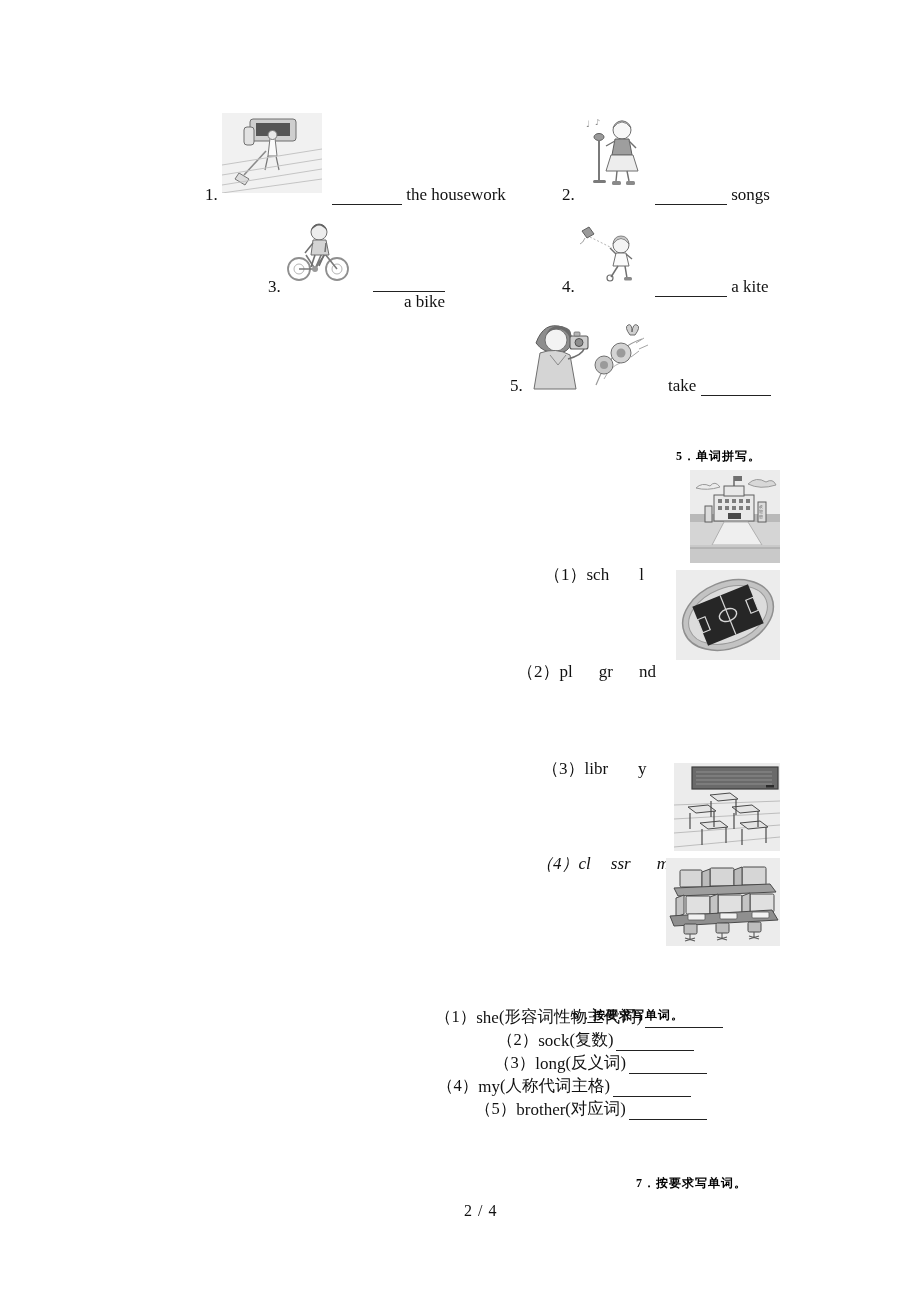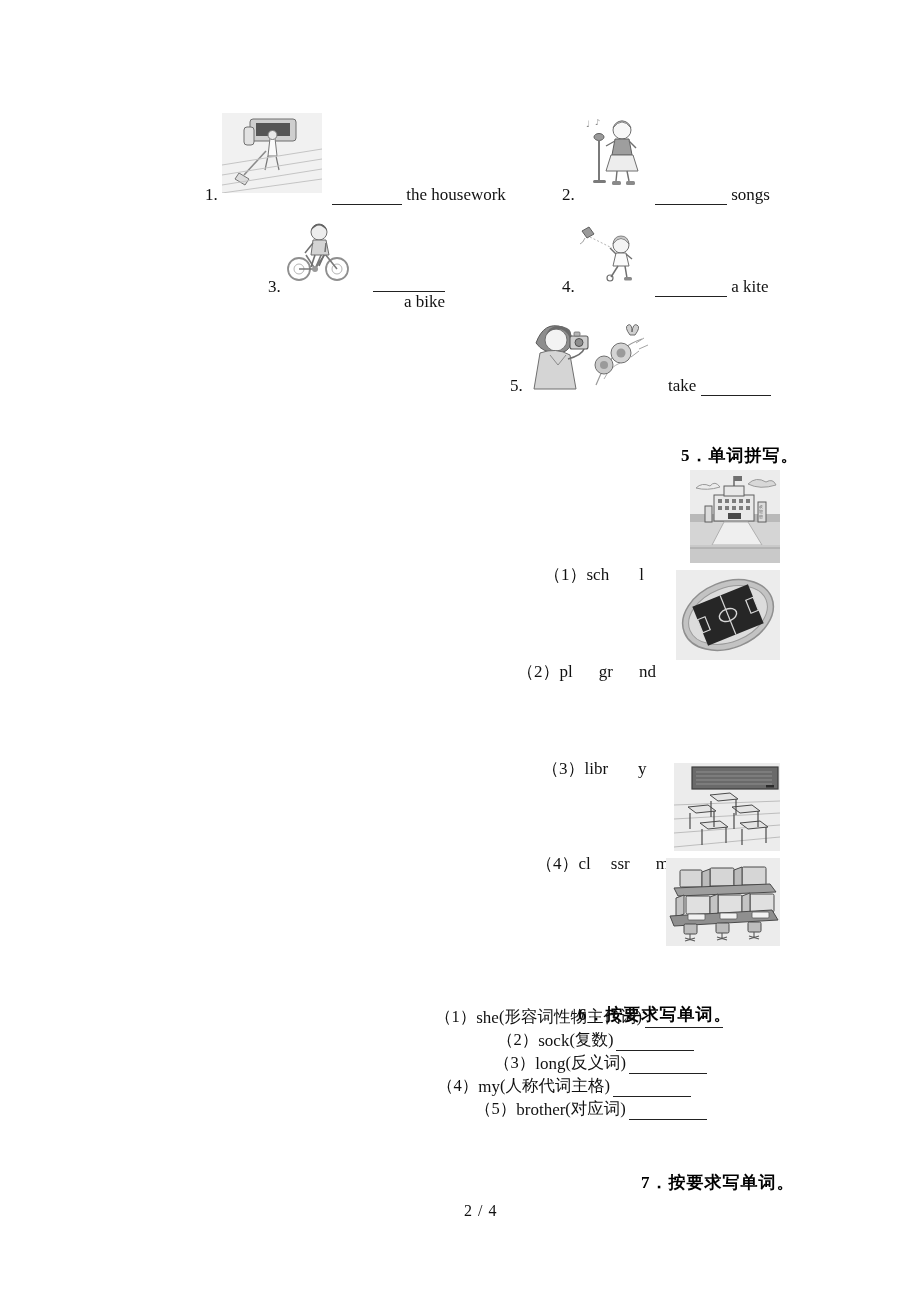--- a/index.html
+++ b/index.html
@@ -35,21 +35,21 @@
     color: #111;
   }
   .num {
     font-family: "Liberation Serif", "DejaVu Serif", serif;
     font-size: 17px;
     line-height: 20px;
     color: #111;
   }
   .cn-head {
     font-family: "Liberation Serif", "DejaVu Serif", serif;
-    font-size: 17px;
+    font-size: 12px;
     font-weight: bold;
     letter-spacing: 1px;
     line-height: 22px;
     color: #000;
     white-space: pre;
   }
   .cn {
     font-family: "Liberation Serif", "DejaVu Serif", serif;
     font-size: 16.5px;
     line-height: 22px;
@@ -366,21 +366,21 @@
           <line x1="40" y1="48" x2="40" y2="64"></line>
         <line x1="60" y1="50" x2="60" y2="66"></line>
           <line x1="84" y1="48" x2="84" y2="64"></line>
         <line x1="28" y1="66" x2="28" y2="82"></line>
           <line x1="52" y1="64" x2="52" y2="80"></line>
         <line x1="68" y1="66" x2="68" y2="82"></line>
           <line x1="92" y1="64" x2="92" y2="80"></line>
       </g>
     </svg>
   </div>
-  <div class="abs en" style="left:519px; top:834px;">
+  <div class="abs en" style="left:519px; top:834px;font-style:italic;">
     <span>（4）</span><span>cl</span><span class="gap-s"></span><span>ssr</span><span class="gap-m"></span><span>m</span>
   </div>
 
   <div class="art" style="left:666px; top:858px; width:114px; height:88px;">
     <svg width="114" height="88" viewBox="0 0 114 88">
       <rect width="114" height="88" fill="#ececec"></rect>
 
       <g stroke="#4a4a4a" stroke-width="1" fill="#d6d6d6">
         <rect x="14" y="12" width="22" height="17" rx="1.5"></rect>
         <rect x="44" y="10" width="24" height="18" rx="1.5"></rect>

